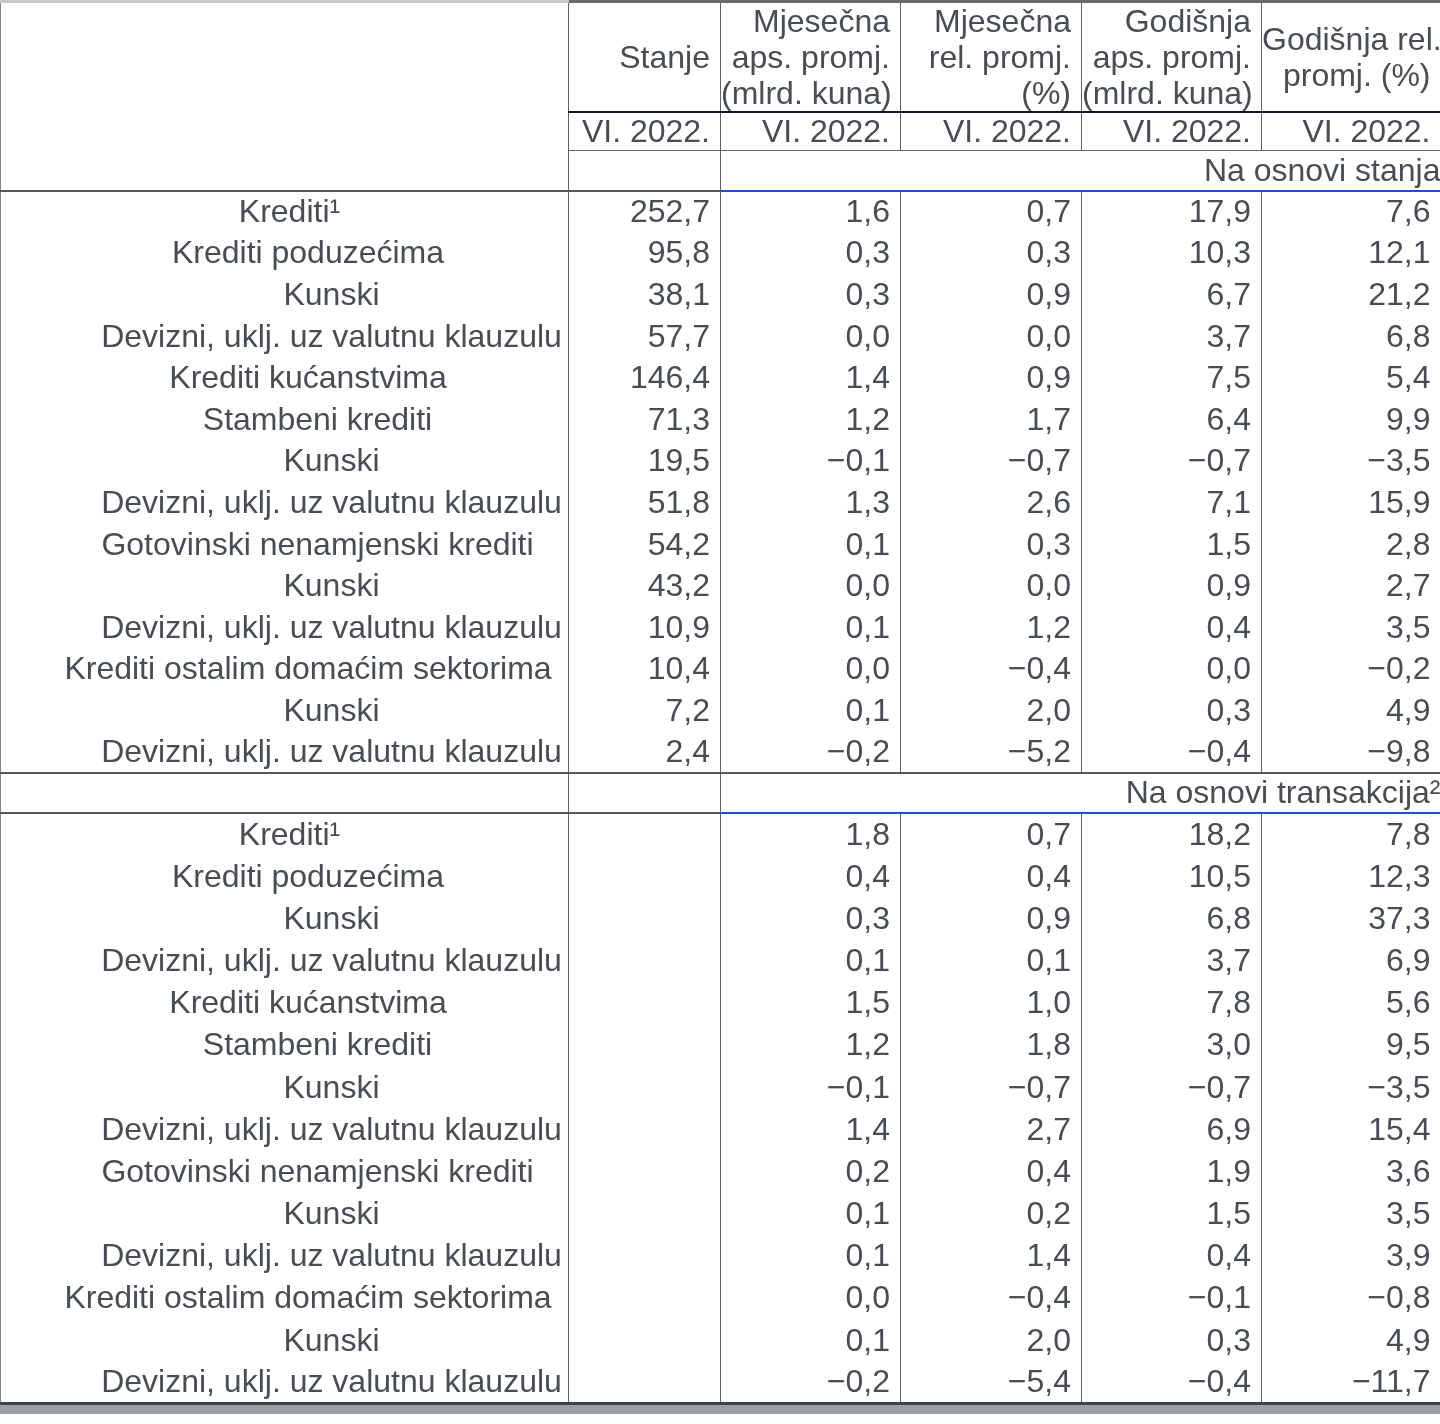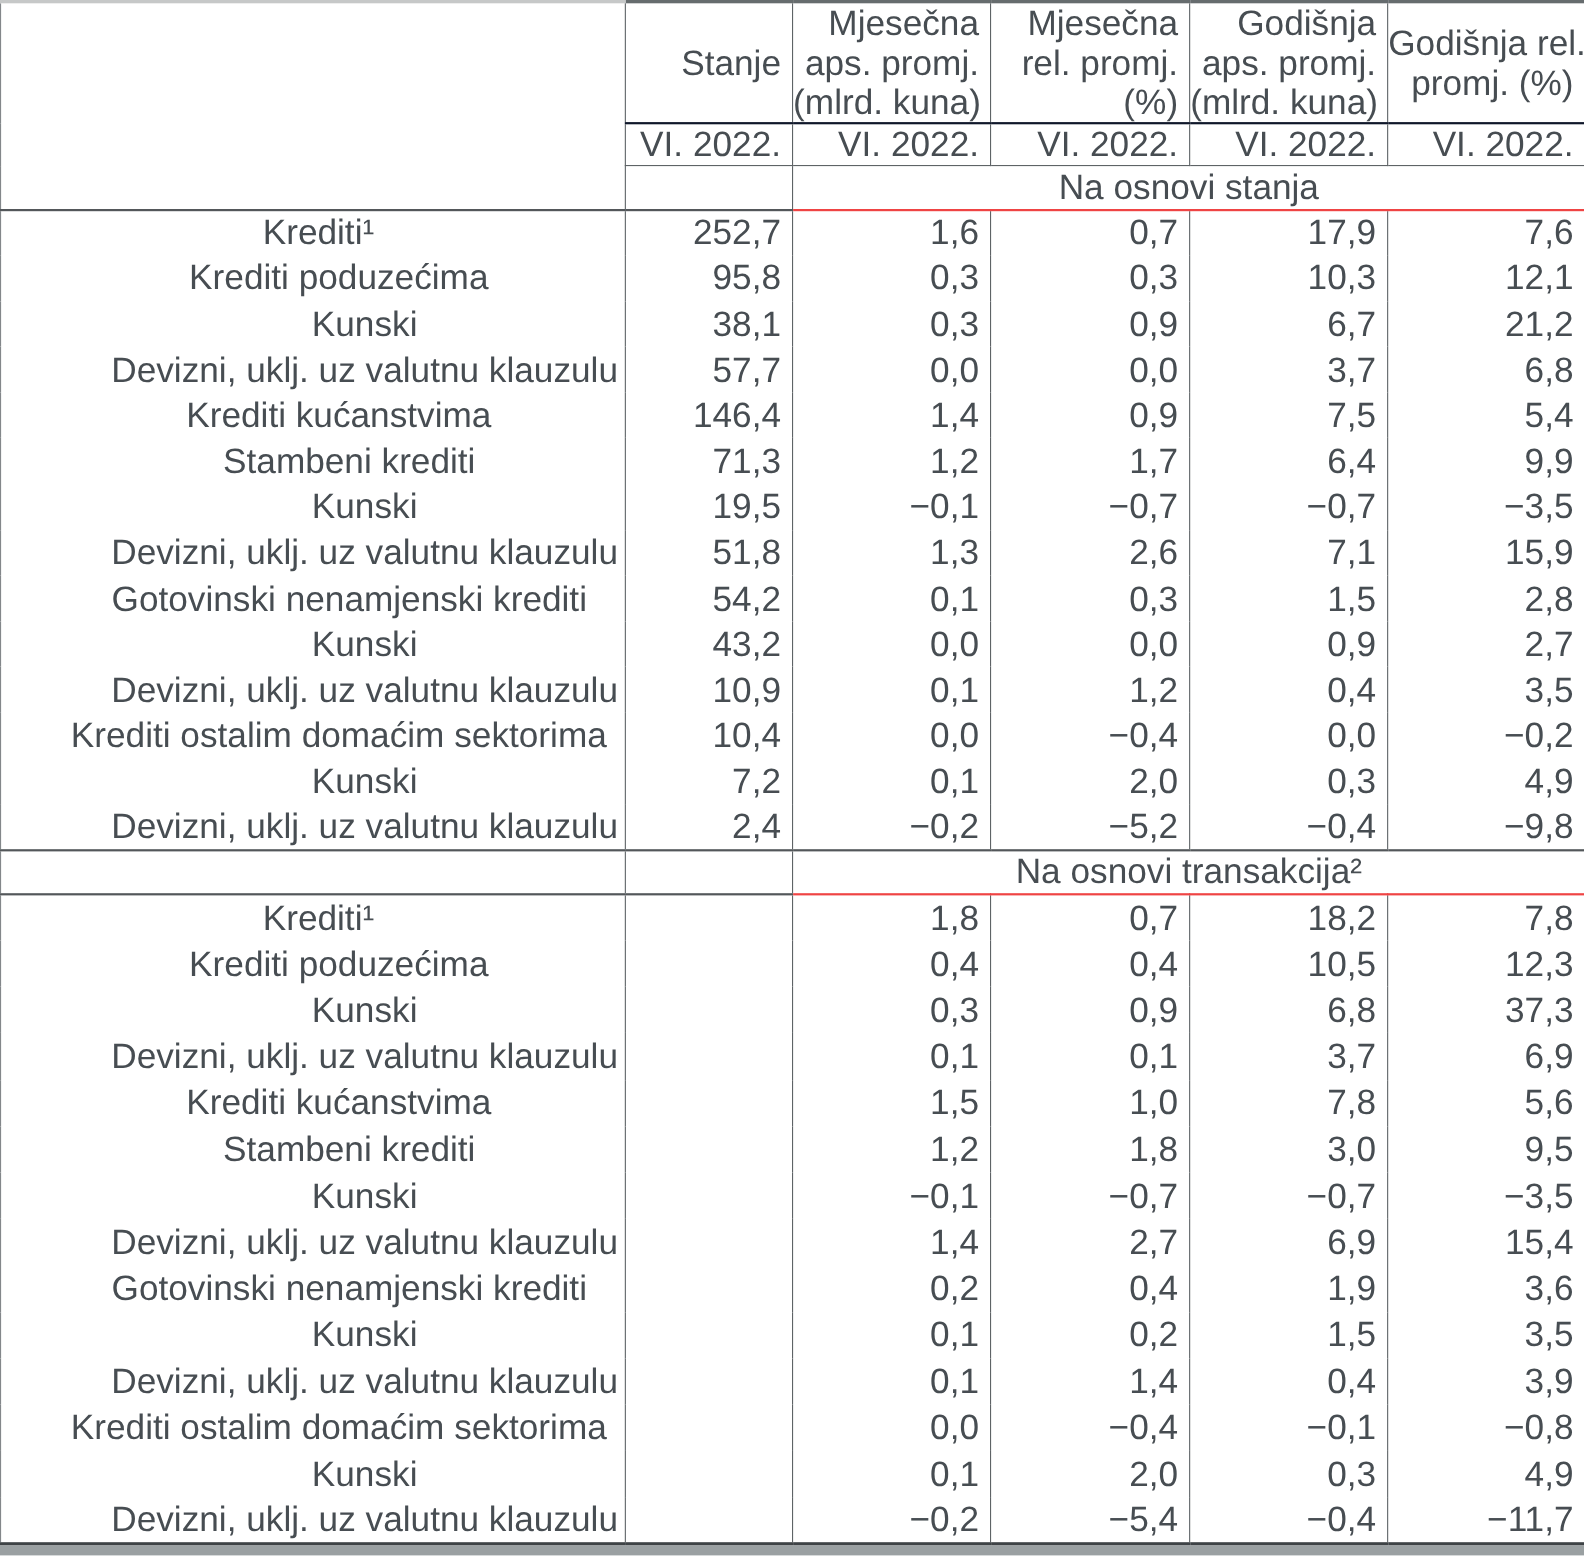--- a/index.html
+++ b/index.html
@@ -24,21 +24,21 @@
   }
   td.corner{
     border-top:3px solid #c6c8c8;border-bottom:2px solid #53575a;
   }
   tr.h2{height:38px;}
   td.sub{border-bottom:1px solid #5e6366;text-align:right;padding-right:10px;}
   
   tr.bandrow{height:40px;}
   td.bandlab{border-bottom:2px solid #53575a;}
   td.bandempty{border-bottom:2px solid #53575a;}
-  td.bandcell{border-bottom:2px solid #ef4444;text-align:center;}
+  td.bandcell{border-bottom:2px solid #1d4ed8;text-align:right;}
   
   tr.r1{height:41.6px;}
   tr.r2{height:42.2px;}
   td.num{text-align:right;padding-right:10px;}
   td.lab{text-align:center;}
   .ind0{padding-left:10px;}
   .ind1{padding-left:47px;}
   .ind2{padding-left:66px;}
   .ind3{padding-left:94px;}
   tr.sep td{border-bottom:2px solid #53575a;}

